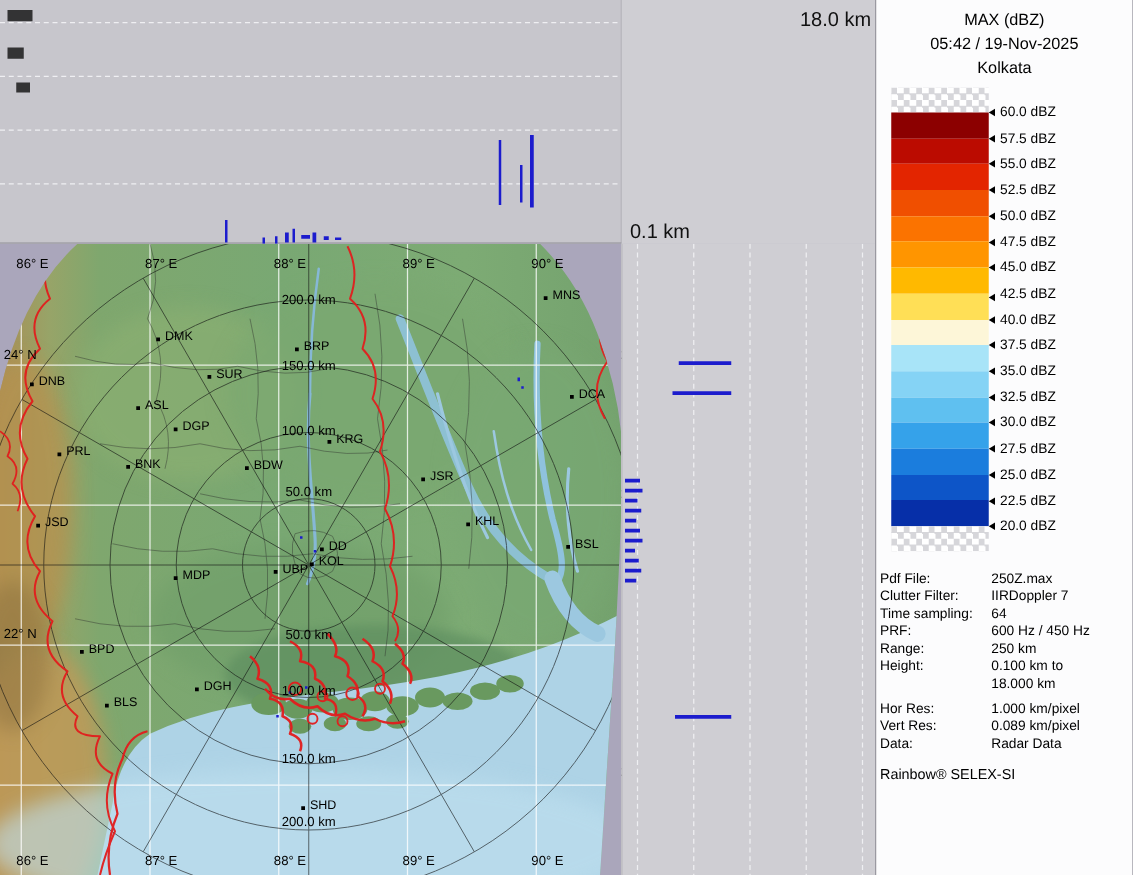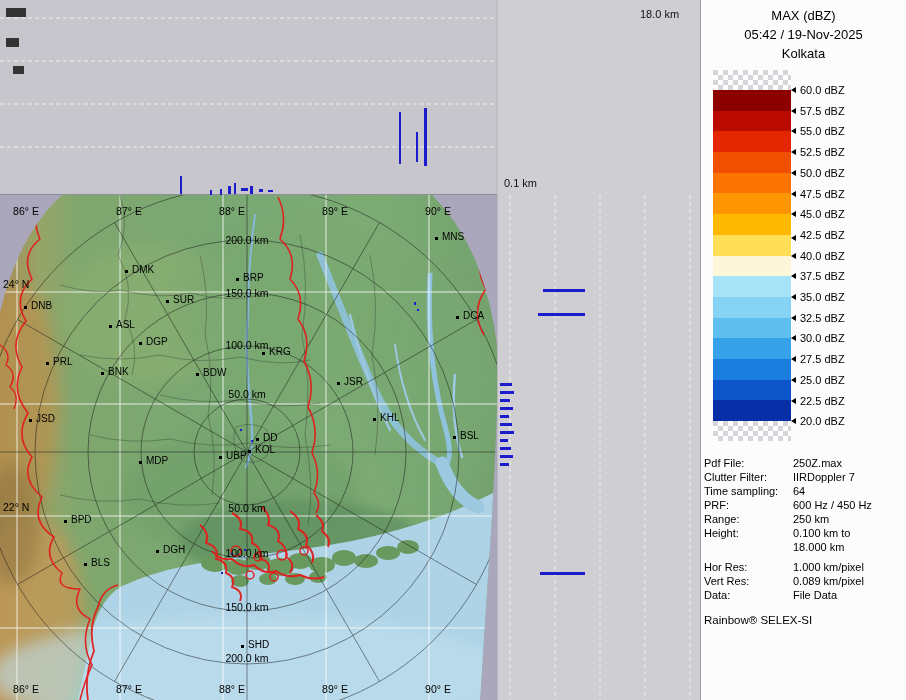--- a/index.html
+++ b/index.html
@@ -4,21 +4,21 @@
 <style>
   html,body{margin:0;padding:0;background:#9a99a1;}
   #app{position:relative;width:906px;height:700px;background:#c9c8ce;overflow:hidden;
        font-family:"Liberation Sans",sans-serif;-webkit-font-smoothing:antialiased;}
   #app svg{position:absolute;display:block;}
   #top-panel-svg{left:0;top:0;}
   #side-panel-svg{left:497px;top:195px;}
   #map-viewport{position:absolute;left:0;top:195px;width:497px;height:505px;overflow:hidden;}
   #map-svg{left:0;top:0;}
   #map-overlay{position:absolute;left:0;top:0;width:531px;height:505px;}
-  .axis-label{position:absolute;font-size:11px;color:#111;white-space:nowrap;}
+  .axis-label{position:absolute;font-size:16px;color:#111;white-space:nowrap;}
   #axis-top{left:640px;top:8px;}
   #axis-bottom{left:504px;top:177px;}
 
   
   #info-panel{position:absolute;left:700px;top:0;width:206px;height:700px;background:#fcfcfd;
               border-left:1px solid #9a99a1;box-sizing:border-box;}
   .title{position:absolute;left:0;width:100%;text-align:center;font-size:13px;color:#000;white-space:nowrap;}
   #title-product{top:8px;}
   #title-datetime{top:27px;}
   #title-site{top:46px;}
@@ -432,21 +432,21 @@
         <div class="meta-row gap">
           <span class="meta-label">Hor Res:</span>
           <span class="meta-value">1.000 km/pixel</span>
         </div>
         <div class="meta-row">
           <span class="meta-label">Vert Res:</span>
           <span class="meta-value">0.089 km/pixel</span>
         </div>
         <div class="meta-row">
           <span class="meta-label">Data:</span>
-          <span class="meta-value">File Data</span>
+          <span class="meta-value">Radar Data</span>
         </div>
       </div>
     <div id="footer">Rainbow® SELEX-SI</div>
   <div class="legend-label" style="top: 84px;"><span class="tick"></span>60.0 dBZ</div>
       <div class="legend-label" style="top: 104.7px;"><span class="tick"></span>57.5 dBZ</div>
       <div class="legend-label" style="top: 125.4px;"><span class="tick"></span>55.0 dBZ</div>
       <div class="legend-label" style="top: 146.1px;"><span class="tick"></span>52.5 dBZ</div>
       <div class="legend-label" style="top: 166.8px;"><span class="tick"></span>50.0 dBZ</div>
       <div class="legend-label" style="top: 187.5px;"><span class="tick"></span>47.5 dBZ</div>
       <div class="legend-label" style="top: 208.2px;"><span class="tick"></span>45.0 dBZ</div>

